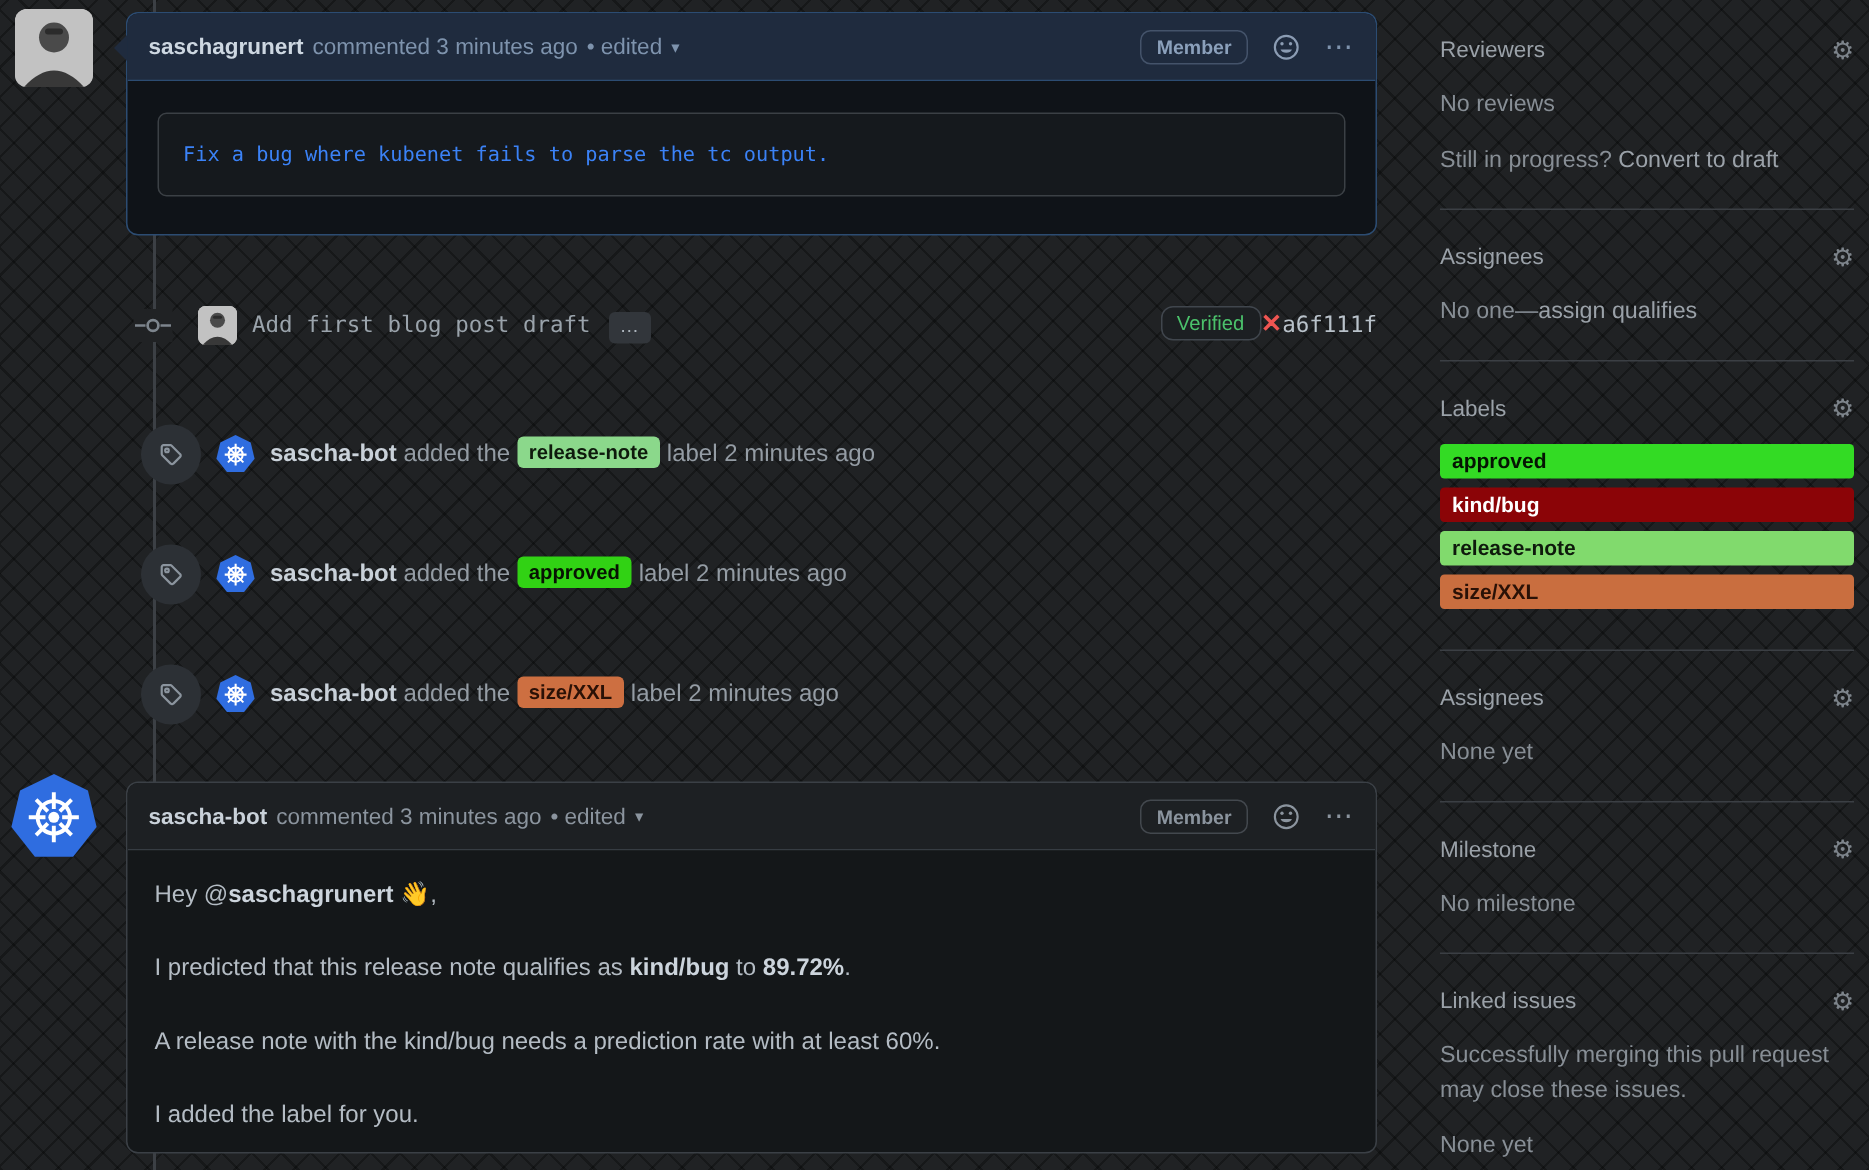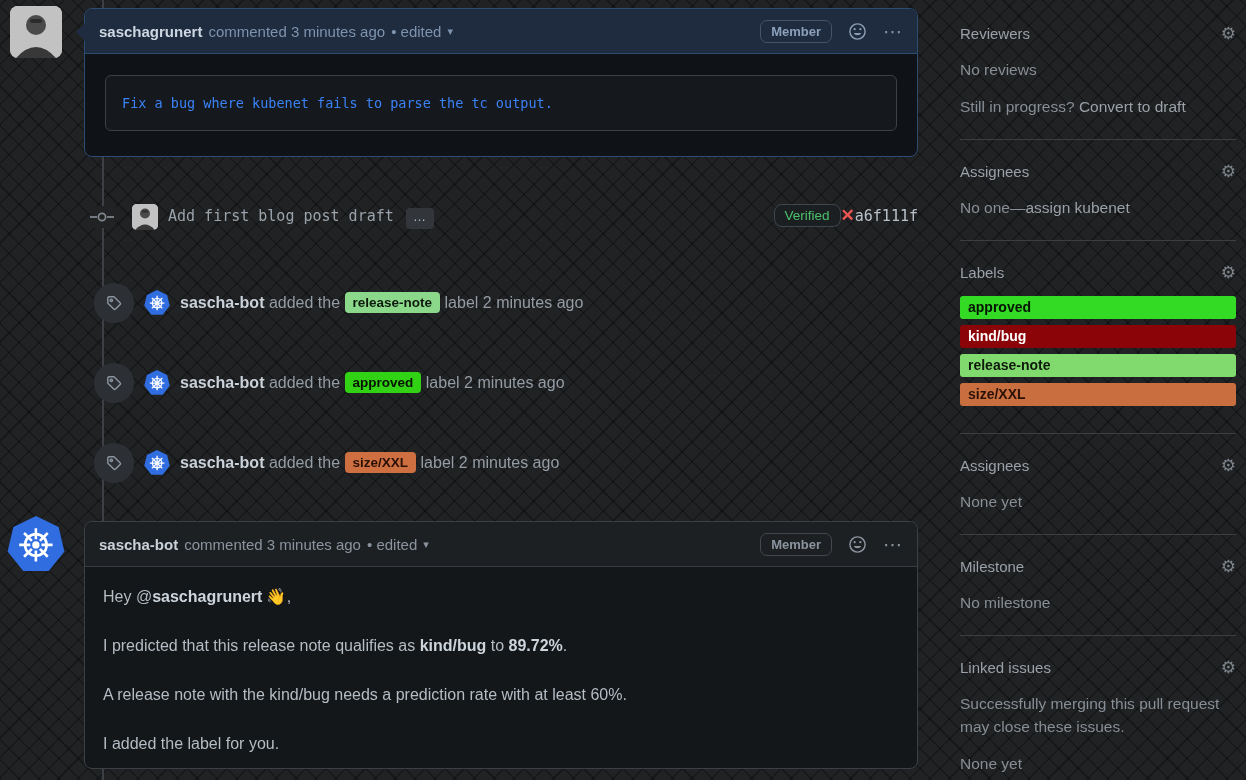--- a/index.html
+++ b/index.html
@@ -309,21 +309,21 @@
         </div>
       <div class="sb-muted">No reviews</div>
       <div class="sb-muted"><span>Still in progress? </span><span class="sb-link">Convert to draft</span></div>
     </div>
 
     <div class="sb-section">
       <div class="sb-title">
           <span>Assignees</span>
           <span class="gear">⚙</span>
         </div>
-      <div class="sb-muted"><span>No one—</span><span class="sb-link">assign kubenet</span></div>
+      <div class="sb-muted"><span>No one—</span><span class="sb-link">assign qualifies</span></div>
     </div>
 
     <div class="sb-section">
       <div class="sb-title">
           <span>Labels</span>
           <span class="gear">⚙</span>
         </div>
       <div class="sb-labels">
         <div class="sb-label-chip" style="background: rgb(51, 219, 36); color: rgb(5, 20, 3);">approved</div>
         <div class="sb-label-chip" style="background: rgb(139, 4, 7); color: rgb(255, 255, 255);">kind/bug</div>

